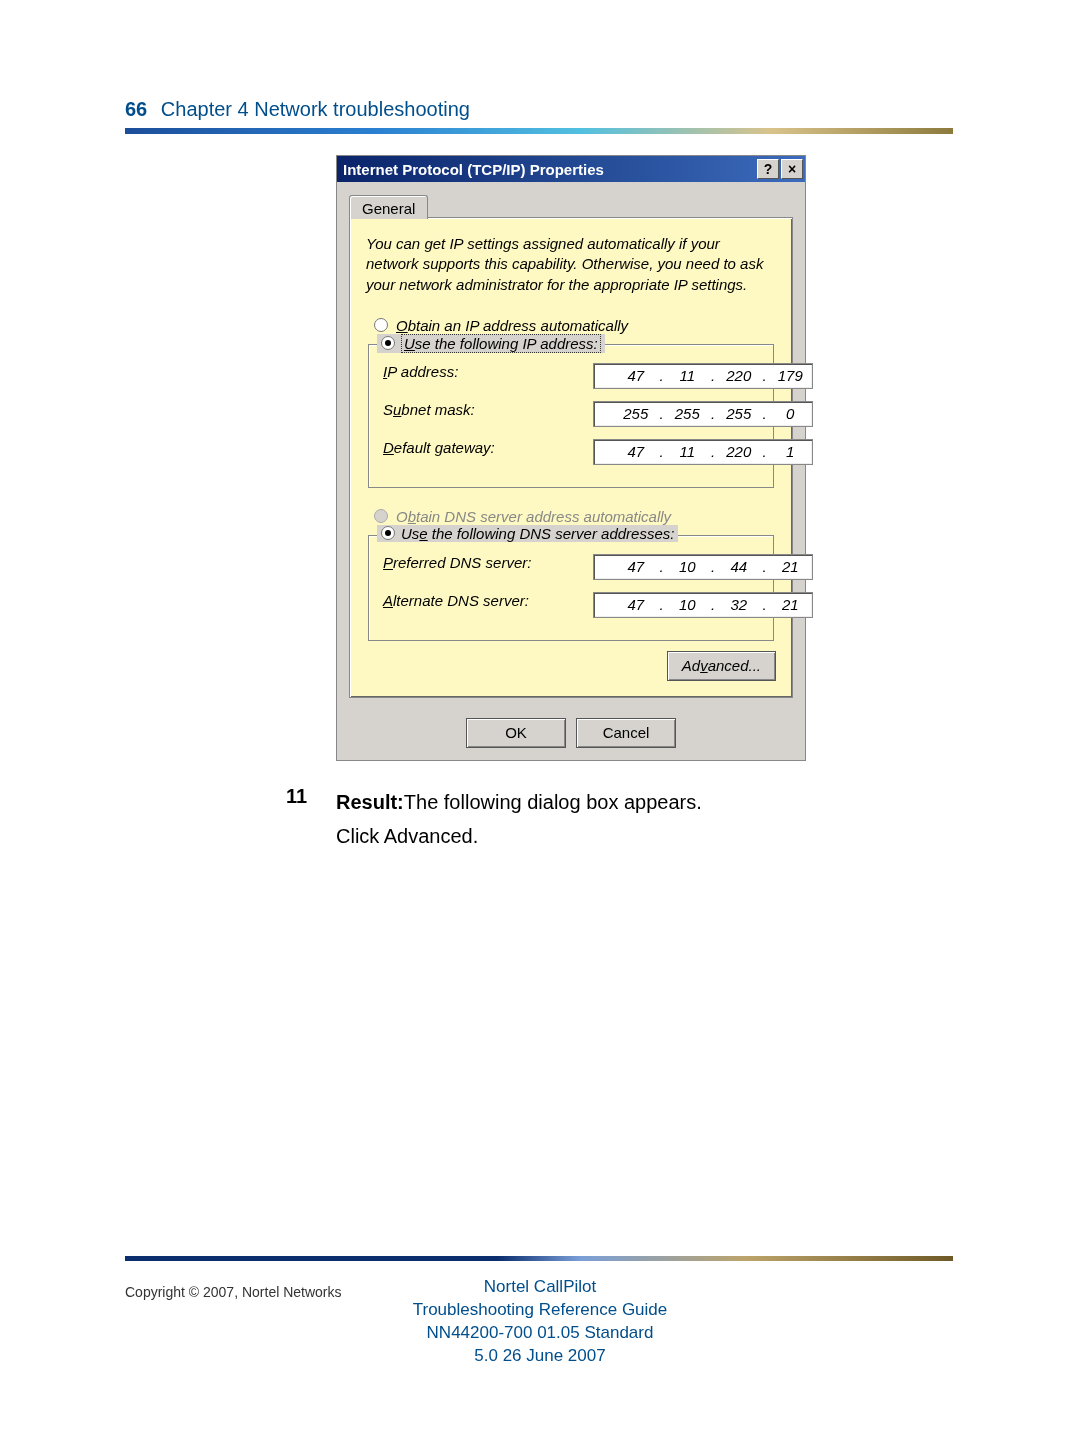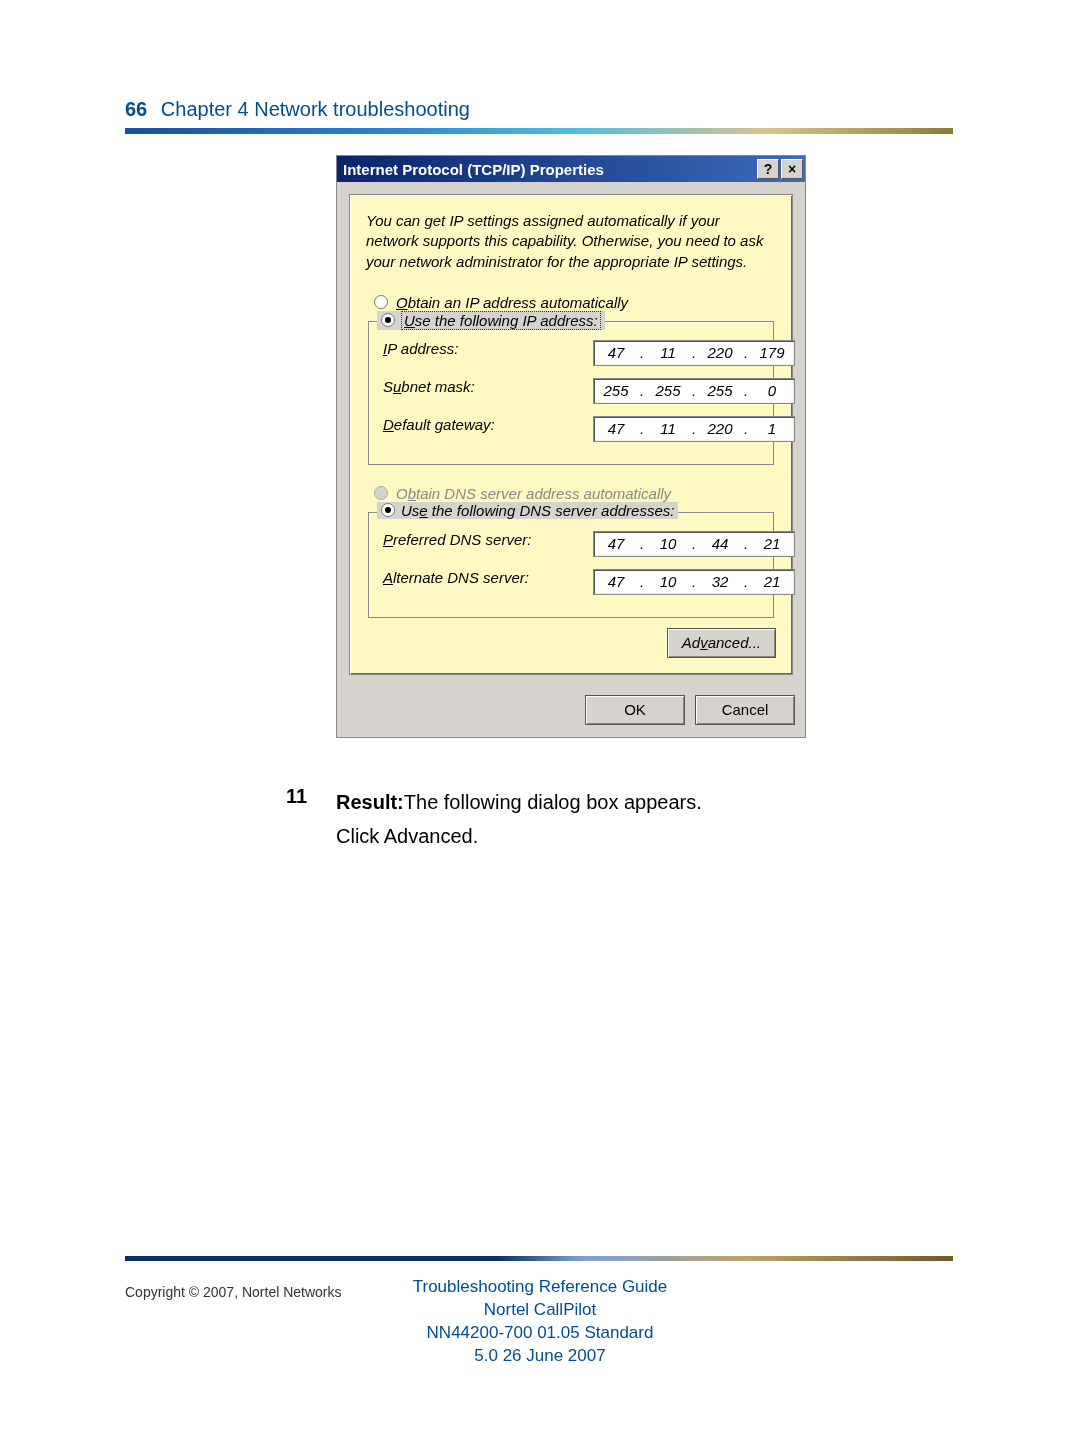--- a/index.html
+++ b/index.html
@@ -155,40 +155,41 @@
     height: 26px;
     background: #fff;
     border: 1px solid #888;
     box-shadow: inset 1px 1px 0 #555, inset -1px -1px 0 #eee;
     display: flex;
     align-items: center;
     justify-content: center;
     font-family: "Tahoma", sans-serif;
     font-size: 15px;
     letter-spacing: 0;
+    padding-left: 20px;
   }
   .ip-box .oct { width: 44px; text-align: center; }
   .ip-box .dot { width: 8px; text-align: center; }
   .adv-row {
     display: flex;
     justify-content: flex-end;
     margin-top: 6px;
   }
   .win-btn {
     min-width: 104px;
     height: 30px;
     border: 1px solid #555;
     background: #d6d3ce;
     box-shadow: inset 1px 1px 0 #fff, inset -1px -1px 0 #888;
     font-size: 15px;
     padding: 0 14px;
     display: inline-flex; align-items: center; justify-content: center;
   }
   .btn-row {
-    display: flex; justify-content: flex-end;
+    display: flex; justify-content: center;
     padding: 10px 10px 12px 10px;
     gap: 10px;
     background: #d6d3ce;
   }
   .btn-row .win-btn { min-width: 100px; }
 
   .step {
     position: absolute;
     left: 336px;
     top: 785px;
@@ -243,20 +244,23 @@
 <div class="header-rule"></div>
 
 <div class="dialog">
   <div class="title-bar">
     <span>Internet Protocol (TCP/IP) Properties</span>
     <span class="spacer"></span>
     <span class="title-btn">?</span>
     <span class="title-btn">×</span>
   </div>
   <div class="dlg-body">
+    <div class="tab-strip">
+      <div class="tab">General</div>
+    </div>
     <div class="tab-panel">
       <div class="intro">You can get IP settings assigned automatically if your network supports this capability. Otherwise, you need to ask your network administrator for the appropriate IP settings.</div>
 
       <div class="radio-row">
         <span class="radio"></span>
         <span>
           <span class="underline-char">O</span><span>btain an IP address automatically</span>
         </span>
       </div>
 
@@ -375,18 +379,18 @@
   <div class="step-text">
     <div>
       <span class="result-label">Result:</span><span>The following dialog box appears.</span>
     </div>
     <div>Click Advanced.</div>
   </div>
 </div>
 
 <div class="footer-rule"></div>
 <div class="footer-block">
+  <div>Nortel CallPilot</div>
   <div>Troubleshooting Reference Guide</div>
-  <div>Nortel CallPilot</div>
   <div>NN44200-700   01.05   Standard</div>
   <div>5.0   26 June 2007</div>
 </div>
 <div class="footer-copy">Copyright © 2007, Nortel Networks</div>
 
 </body></html>

